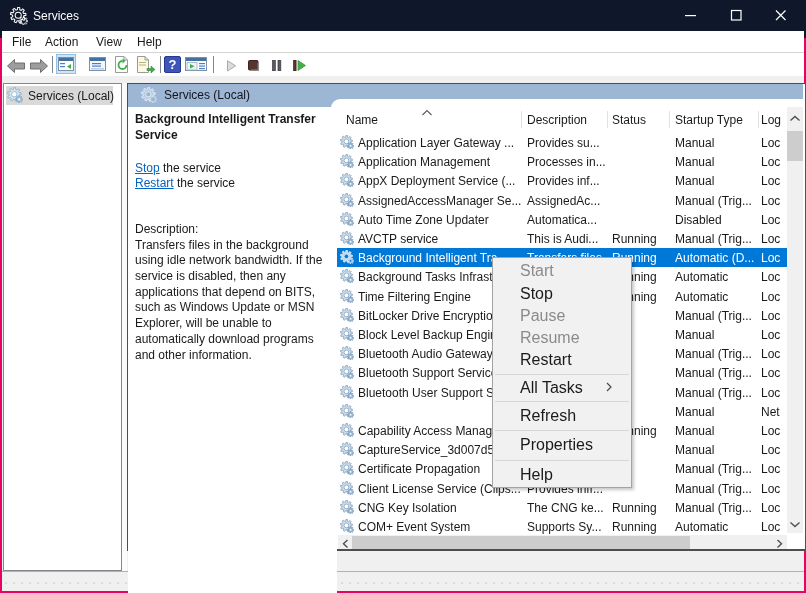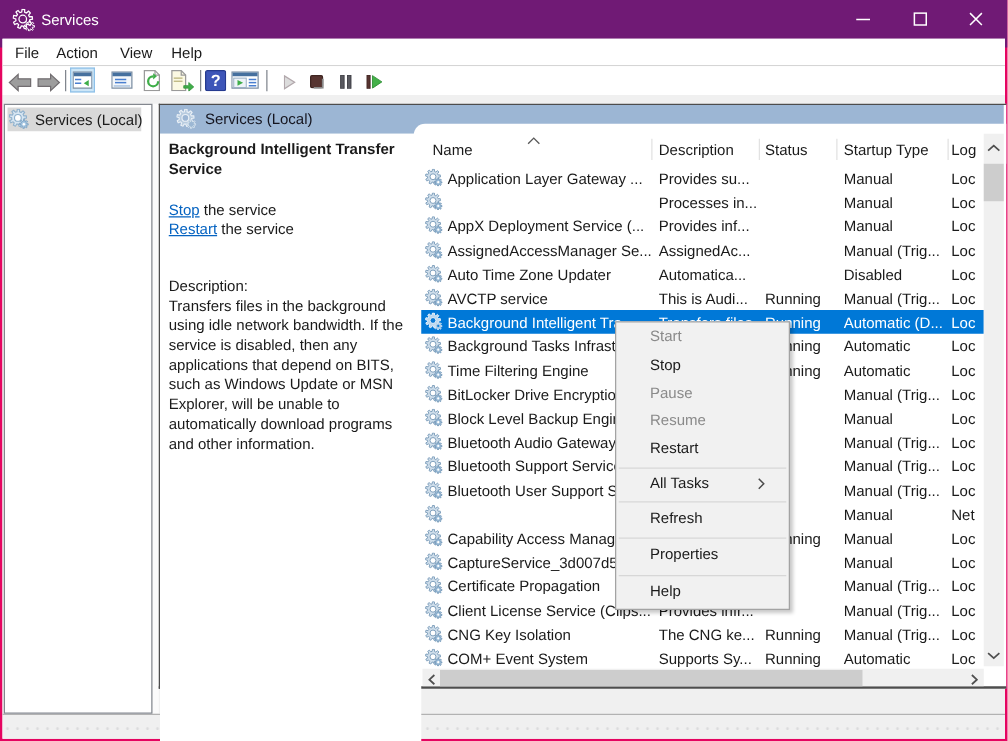--- a/index.html
+++ b/index.html
@@ -1,17 +1,17 @@
 <!DOCTYPE html>
 <html><head><meta charset="utf-8"><style>
 *{margin:0;padding:0;box-sizing:border-box}
 html,body{width:806px;height:593px;overflow:hidden}
 body{position:relative;background:#e50560;font-family:"Liberation Sans",sans-serif;font-size:12px;color:#1a1a1a}
 .abs{position:absolute}
-#titlebar{left:0;top:0;width:806px;height:38px;background:#701a75;color:#fff}
+#titlebar{left:0;top:0;width:806px;height:38px;background:#0f172a;color:#fff}
 #titlebar .t{position:absolute;left:33px;top:9px;font-size:12px;color:#fff}
 #tico{position:absolute;left:10px;top:7px}
 #inner{left:2px;top:31px;width:802px;height:560px;background:#fff}
 #menubar{left:0px;top:0px;width:802px;height:22px;background:#fff;border-bottom:1px solid #d5d5d5}
 #menubar span{position:absolute;top:4px}
 #toolbar{left:0;top:22px;width:802px;height:23px;background:#fff}
 .tsep{position:absolute;top:3px;width:1px;height:17px;background:#81868e}
 .ticon{position:absolute}
 #graybg{left:0;top:45px;width:802px;height:495px;background:#f0f0f0}
 #statusbar{left:0;top:540px;width:802px;height:20px;background:#f0f0f0;border-top:1px solid #b2b2b2;
@@ -45,21 +45,21 @@
 .cu{left:338px;width:82px}
 .cl{left:424px;width:26px}
 #vsb{left:659px;top:23px;width:16px;height:426px;background:#f0f0f0}
 #vthumb{left:659px;width:16px;background:#cdcdcd}
 #hsb{left:210px;top:451.3px;width:449px;height:14px;background:#f0f0f0}
 #hthumb{position:absolute;left:14px;top:0.5px;width:338px;height:13px;background:#cdcdcd}
 #tabstrip{left:125px;top:520px;width:677px;height:20px;background:#f0f0f0;
  background-image:radial-gradient(circle at 5px 14px,#dbdbdb 1px,transparent 1.3px);background-size:11px 20px}
 #tabfix{left:126px;top:518.3px;width:69px;height:3.4px;background:#fff}
 #menu{left:490px;top:226px;width:140px;height:231px;background:#f1f1f1;border:1px solid #a3a3a3;box-shadow:2px 2px 3px rgba(0,0,0,0.22)}
-#menu .mi{position:absolute;left:27px;font-size:12px}
+#menu .mi{position:absolute;left:27px;font-size:16px}
 #menu .dis{color:#8a8a8a}
 #menu .msep{position:absolute;left:2px;width:134px;height:1px;background:#d7d7d7}
 </style></head><body>
 <div class="abs" id="titlebar">
   <svg id="tico" width="18" height="18" viewBox="0 0 16 16">
       <path d="M7.30 0.40 L8.64 0.53 L8.68 2.49 L9.89 3.02 L11.36 1.72 L11.74 2.01 L12.68 2.98 L11.45 4.50 L12.03 5.69 L14.00 5.63 L14.10 6.10 L14.20 7.44 L12.27 7.82 L11.96 9.11 L13.50 10.32 L13.28 10.75 L12.49 11.84 L10.77 10.90 L9.71 11.68 L10.11 13.60 L9.66 13.78 L8.36 14.12 L7.65 12.29 L6.33 12.20 L5.40 13.93 L4.94 13.78 L3.73 13.20 L4.36 11.35 L3.40 10.43 L1.58 11.16 L1.32 10.75 L0.77 9.52 L2.45 8.51 L2.30 7.20 L0.44 6.58 L0.50 6.10 L0.87 4.80 L2.81 5.11 L3.54 4.01 L2.51 2.34 L2.86 2.01 L3.98 1.25 L5.27 2.73 L6.54 2.36 L6.82 0.42 Z" fill="none" stroke="#fff" stroke-width="0.9"></path>
       <circle cx="7.3" cy="7.3" r="2.7" fill="none" stroke="#fff" stroke-width="0.9"></circle>
       <path d="M12.10 8.70 L12.89 8.79 L12.81 10.11 L13.42 10.42 L14.44 9.56 L14.65 9.75 L15.14 10.37 L14.15 11.26 L14.37 11.90 L15.69 12.02 L15.70 12.30 L15.61 13.09 L14.29 13.01 L13.98 13.62 L14.84 14.64 L14.65 14.85 L14.03 15.34 L13.14 14.35 L12.50 14.57 L12.38 15.89 L12.10 15.90 L11.31 15.81 L11.39 14.49 L10.78 14.18 L9.76 15.04 L9.55 14.85 L9.06 14.23 L10.05 13.34 L9.83 12.70 L8.51 12.58 L8.50 12.30 L8.59 11.51 L9.91 11.59 L10.22 10.98 L9.36 9.96 L9.55 9.75 L10.17 9.26 L11.06 10.25 L11.70 10.03 L11.82 8.71 Z" fill="none" stroke="#fff" stroke-width="0.7"></path>
       <circle cx="12.1" cy="12.3" r="1.0" fill="none"></circle>
     </svg>
@@ -205,20 +205,21 @@
           <span class="c cu">Manual</span>
           <span class="c cl">Loc</span>
         </div>
 <div class="row" style="top:67.6px">
           <span class="ric"><svg width="14" height="14" viewBox="0 0 16 16">
               <path d="M7.30 0.40 L8.64 0.53 L8.68 2.49 L9.89 3.02 L11.36 1.72 L11.74 2.01 L12.68 2.98 L11.45 4.50 L12.03 5.69 L14.00 5.63 L14.10 6.10 L14.20 7.44 L12.27 7.82 L11.96 9.11 L13.50 10.32 L13.28 10.75 L12.49 11.84 L10.77 10.90 L9.71 11.68 L10.11 13.60 L9.66 13.78 L8.36 14.12 L7.65 12.29 L6.33 12.20 L5.40 13.93 L4.94 13.78 L3.73 13.20 L4.36 11.35 L3.40 10.43 L1.58 11.16 L1.32 10.75 L0.77 9.52 L2.45 8.51 L2.30 7.20 L0.44 6.58 L0.50 6.10 L0.87 4.80 L2.81 5.11 L3.54 4.01 L2.51 2.34 L2.86 2.01 L3.98 1.25 L5.27 2.73 L6.54 2.36 L6.82 0.42 Z" fill="#cfdeeb" stroke="#7fa0bc" stroke-width="0.9"></path>
               <circle cx="7.3" cy="7.3" r="2.7" fill="#fff" stroke="#7fa0bc" stroke-width="0.9"></circle>
               <path d="M12.10 8.70 L12.89 8.79 L12.81 10.11 L13.42 10.42 L14.44 9.56 L14.65 9.75 L15.14 10.37 L14.15 11.26 L14.37 11.90 L15.69 12.02 L15.70 12.30 L15.61 13.09 L14.29 13.01 L13.98 13.62 L14.84 14.64 L14.65 14.85 L14.03 15.34 L13.14 14.35 L12.50 14.57 L12.38 15.89 L12.10 15.90 L11.31 15.81 L11.39 14.49 L10.78 14.18 L9.76 15.04 L9.55 14.85 L9.06 14.23 L10.05 13.34 L9.83 12.70 L8.51 12.58 L8.50 12.30 L8.59 11.51 L9.91 11.59 L10.22 10.98 L9.36 9.96 L9.55 9.75 L10.17 9.26 L11.06 10.25 L11.70 10.03 L11.82 8.71 Z" fill="#9fc0dc" stroke="#6f94b4" stroke-width="0.7"></path>
               <circle cx="12.1" cy="12.3" r="1.0" fill="#fff"></circle>
             </svg></span>
+          <span class="c cn">Application Management</span>
           <span class="c cd">Processes in...</span>
           <span class="c cs"></span>
           <span class="c cu">Manual</span>
           <span class="c cl">Loc</span>
         </div>
 <div class="row" style="top:86.8px">
           <span class="ric"><svg width="14" height="14" viewBox="0 0 16 16">
               <path d="M7.30 0.40 L8.64 0.53 L8.68 2.49 L9.89 3.02 L11.36 1.72 L11.74 2.01 L12.68 2.98 L11.45 4.50 L12.03 5.69 L14.00 5.63 L14.10 6.10 L14.20 7.44 L12.27 7.82 L11.96 9.11 L13.50 10.32 L13.28 10.75 L12.49 11.84 L10.77 10.90 L9.71 11.68 L10.11 13.60 L9.66 13.78 L8.36 14.12 L7.65 12.29 L6.33 12.20 L5.40 13.93 L4.94 13.78 L3.73 13.20 L4.36 11.35 L3.40 10.43 L1.58 11.16 L1.32 10.75 L0.77 9.52 L2.45 8.51 L2.30 7.20 L0.44 6.58 L0.50 6.10 L0.87 4.80 L2.81 5.11 L3.54 4.01 L2.51 2.34 L2.86 2.01 L3.98 1.25 L5.27 2.73 L6.54 2.36 L6.82 0.42 Z" fill="#cfdeeb" stroke="#7fa0bc" stroke-width="0.9"></path>
               <circle cx="7.3" cy="7.3" r="2.7" fill="#fff" stroke="#7fa0bc" stroke-width="0.9"></circle>
               <path d="M12.10 8.70 L12.89 8.79 L12.81 10.11 L13.42 10.42 L14.44 9.56 L14.65 9.75 L15.14 10.37 L14.15 11.26 L14.37 11.90 L15.69 12.02 L15.70 12.30 L15.61 13.09 L14.29 13.01 L13.98 13.62 L14.84 14.64 L14.65 14.85 L14.03 15.34 L13.14 14.35 L12.50 14.57 L12.38 15.89 L12.10 15.90 L11.31 15.81 L11.39 14.49 L10.78 14.18 L9.76 15.04 L9.55 14.85 L9.06 14.23 L10.05 13.34 L9.83 12.70 L8.51 12.58 L8.50 12.30 L8.59 11.51 L9.91 11.59 L10.22 10.98 L9.36 9.96 L9.55 9.75 L10.17 9.26 L11.06 10.25 L11.70 10.03 L11.82 8.71 Z" fill="#9fc0dc" stroke="#6f94b4" stroke-width="0.7"></path>

